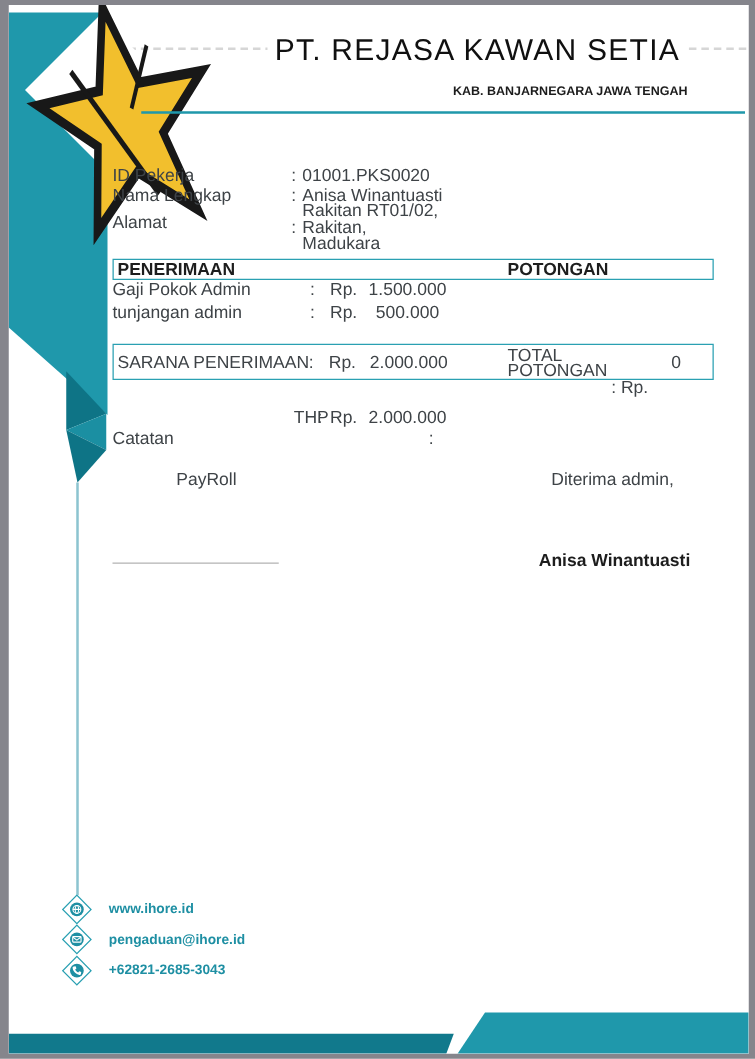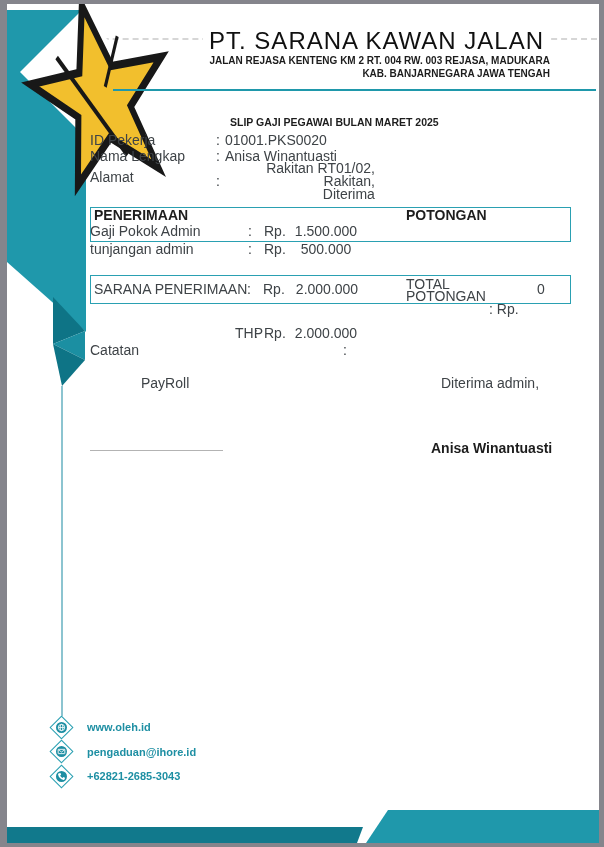--- a/index.html
+++ b/index.html
@@ -25,21 +25,21 @@
   
   .company-name{position:absolute;top:24px;right:49px;font-size:24px;letter-spacing:1px;color:#101010;background:#fff;padding:0 6px;line-height:26px;white-space:nowrap;}
   .addr{position:absolute;right:49px;font-size:10px;font-weight:bold;color:#1c1c1c;line-height:12px;white-space:nowrap;}
   .addr1{top:51px;}
   .addr2{top:64px;}
   .header-rule{position:absolute;top:85px;left:106px;right:3px;height:2px;background:#1F98AB;}
 
   
   .slip-title{left:223px;top:112px;font-size:10.5px;}
   .flabel{left:83px;}
-  .fval{left:209px;text-align:right;}
+  .fval{left:226px;}
   .colon{display:inline-block;margin-right:5px;}
 
   
   .tbox{position:absolute;border:1.5px solid #2AA0B2;box-sizing:border-box;background:transparent;}
   .amt{text-align:center;}
   .pot-2l{line-height:12px;white-space:nowrap;}
 
   .sig-line{position:absolute;left:83px;top:446px;width:133px;height:1px;background:#b3b3b3;}
 
   
@@ -70,40 +70,38 @@
       <path d="M-48,-50 L18,58" stroke="#181818" stroke-width="5" fill="none"></path>
       <path d="M38,-58 L8,-12" stroke="#181818" stroke-width="4" fill="none"></path>
     </g>
 
     <polygon points="0,823 356,823 350,839 0,839" fill="#11798C"></polygon>
     <polygon points="381,806 592,806 592,839 359,839" fill="#1F98AB"></polygon>
   </svg>
 
   <div class="content">
 
-    <div class="company-name">PT. SARANA KAWAN JALAN</div>
-    <div class="addr addr1">JALAN REJASA KENTENG KM 2 RT. 004 RW. 003 REJASA, MADUKARA</div>
+    <div class="company-name">PT. REJASA KAWAN SETIA</div>
     <div class="addr addr2">KAB. BANJARNEGARA JAWA TENGAH</div>
     <div class="header-rule"></div>
 
-    <div class="abs txt bold slip-title">SLIP GAJI PEGAWAI BULAN MARET 2025</div>
 
     <div class="abs txt flabel" style="top:130px">ID Pekerja</div>
     <div class="abs txt fval" style="top:130px"><span class="colon">:</span><span>01001.PKS0020</span></div>
 
     <div class="abs txt flabel" style="top:146px">Nama Lengkap</div>
     <div class="abs txt fval" style="top:146px"><span class="colon">:</span><span>Anisa Winantuasti</span></div>
 
     <div class="abs txt flabel" style="top:167px">Alamat</div>
     <div class="abs fval" style="top:158px;display:flex;align-items:center;">
       <span class="txt colon">:</span>
-      <span class="txt" style="white-space:normal;width:150px;"><span>Rakitan RT01/02, Rakitan,</span><br><span>Diterima</span></span>
+      <span class="txt" style="white-space:normal;width:150px;"><span>Rakitan RT01/02, Rakitan,</span><br><span>Madukara</span></span>
     </div>
 
-    <div class="tbox" style="left:83px;top:203px;width:481px;height:35px;">
+    <div class="tbox" style="left:83px;top:203px;width:481px;height:17px;">
       <span class="abs txt bold" style="left:3px;top:1px">PENERIMAAN</span>
       <span class="abs txt bold" style="left:315px;top:1px">POTONGAN</span>
     </div>
 
     <div class="abs txt" style="left:83px;top:221px">Gaji Pokok Admin</div>
     <div class="abs txt" style="left:241px;top:221px">:</div>
     <div class="abs txt" style="left:257px;top:221px">Rp.</div>
     <div class="abs txt amt" style="left:280px;top:221px;width:78px">1.500.000</div>
 
     <div class="abs txt" style="left:83px;top:239px">tunjangan admin</div>
@@ -138,21 +136,21 @@
 
     <div class="dia" style="left:46px;top:715px">
       <div class="circ">
         <svg width="9" height="9" viewBox="0 0 10 10">
             <circle cx="5" cy="5" r="3.5" fill="none" stroke="#fff" stroke-width="1"></circle>
             <ellipse cx="5" cy="5" rx="1.5" ry="3.5" fill="none" stroke="#fff" stroke-width="0.9"></ellipse>
             <line x1="1.5" y1="5" x2="8.5" y2="5" stroke="#fff" stroke-width="0.9"></line>
           </svg>
       </div>
     </div>
-    <div class="ftxt" style="top:717px">www.oleh.id</div>
+    <div class="ftxt" style="top:717px">www.ihore.id</div>
 
     <div class="dia" style="left:46px;top:739px">
       <div class="circ">
         <svg width="9" height="9" viewBox="0 0 10 10">
             <rect x="1.3" y="2.6" width="7.4" height="4.8" rx="0.5" fill="none" stroke="#fff" stroke-width="1"></rect>
             <path d="M1.6,3.1 L5,5.6 L8.4,3.1" fill="none" stroke="#fff" stroke-width="0.9"></path>
           </svg>
       </div>
     </div>
     <div class="ftxt" style="top:742px">pengaduan@ihore.id</div>

